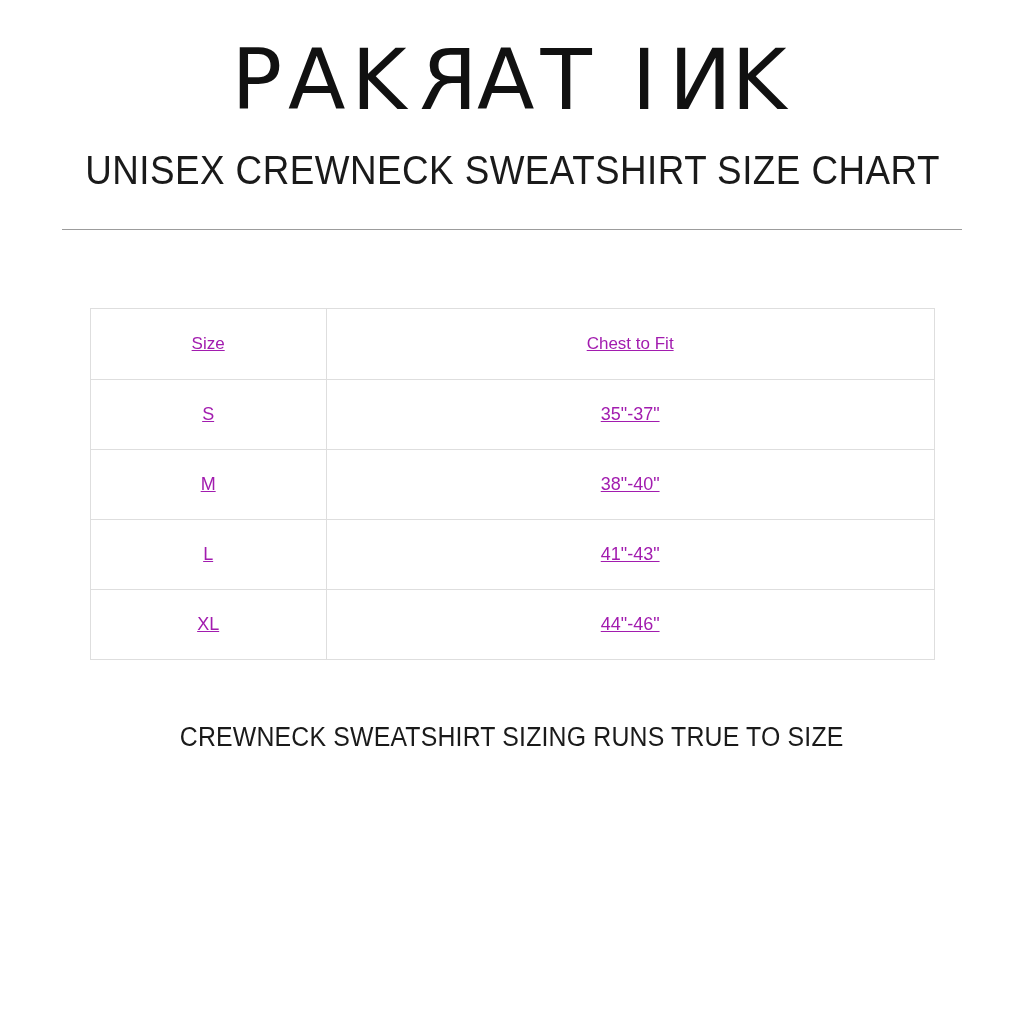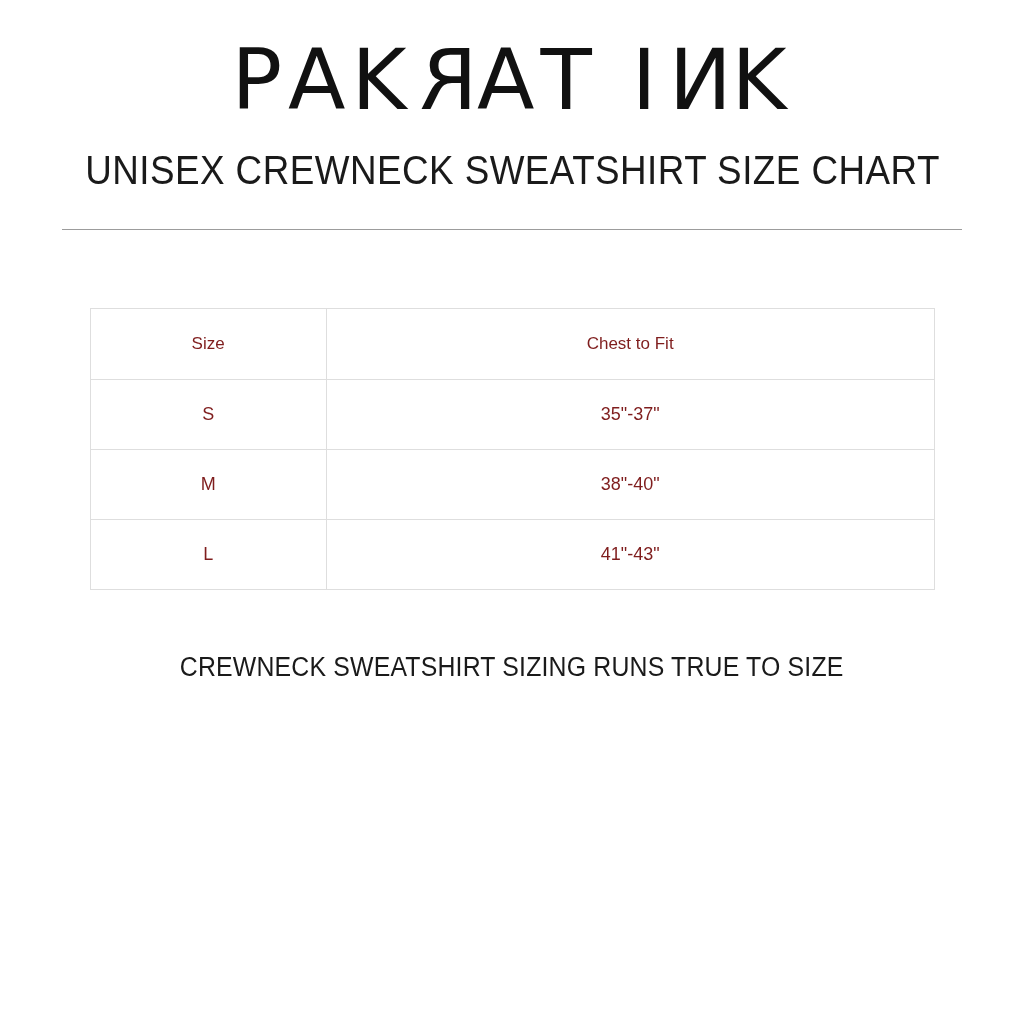--- a/index.html
+++ b/index.html
@@ -77,23 +77,24 @@
   table.size-table {
     width: 100%;
     border-collapse: collapse;
     table-layout: fixed;
   }
   table.size-table th,
   table.size-table td {
     border: 1px solid #dedede;
     text-align: center;
     font-weight: 400;
-    color: #7f1d1d;
+    color: #a21caf;
     font-size: 17px;
     font-family: "Liberation Sans", sans-serif;
+    text-decoration: underline;
   }
   table.size-table th {
     height: 68px;
   }
   table.size-table td {
     height: 67px;
     font-size: 18px;
   }
   table.size-table col.c-size { width: 28%; }
   table.size-table col.c-chest { width: 72%; }
@@ -149,19 +150,23 @@
           <td>35"-37"</td>
         </tr>
         <tr>
           <td>M</td>
           <td>38"-40"</td>
         </tr>
         <tr>
           <td>L</td>
           <td>41"-43"</td>
         </tr>
+        <tr>
+          <td>XL</td>
+          <td>44"-46"</td>
+        </tr>
       </tbody>
     </table>
   </div>
 
   <div class="footnote">CREWNECK SWEATSHIRT SIZING RUNS TRUE TO SIZE</div>
 
 </div>
 
 </body></html>

